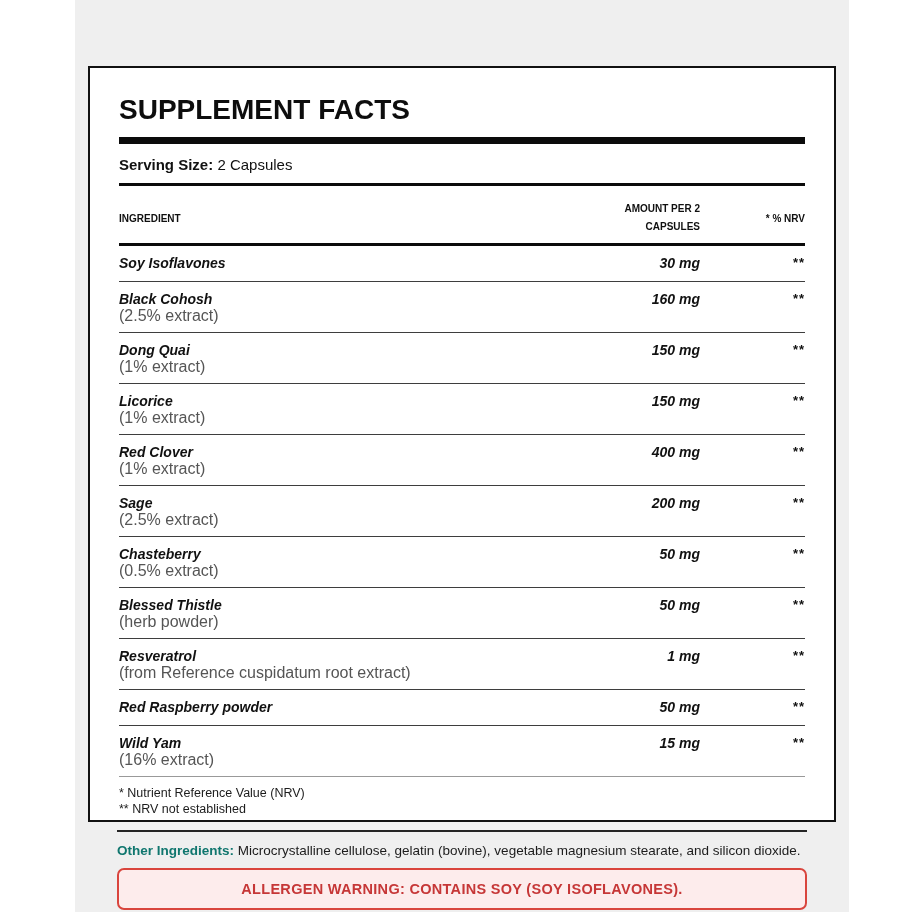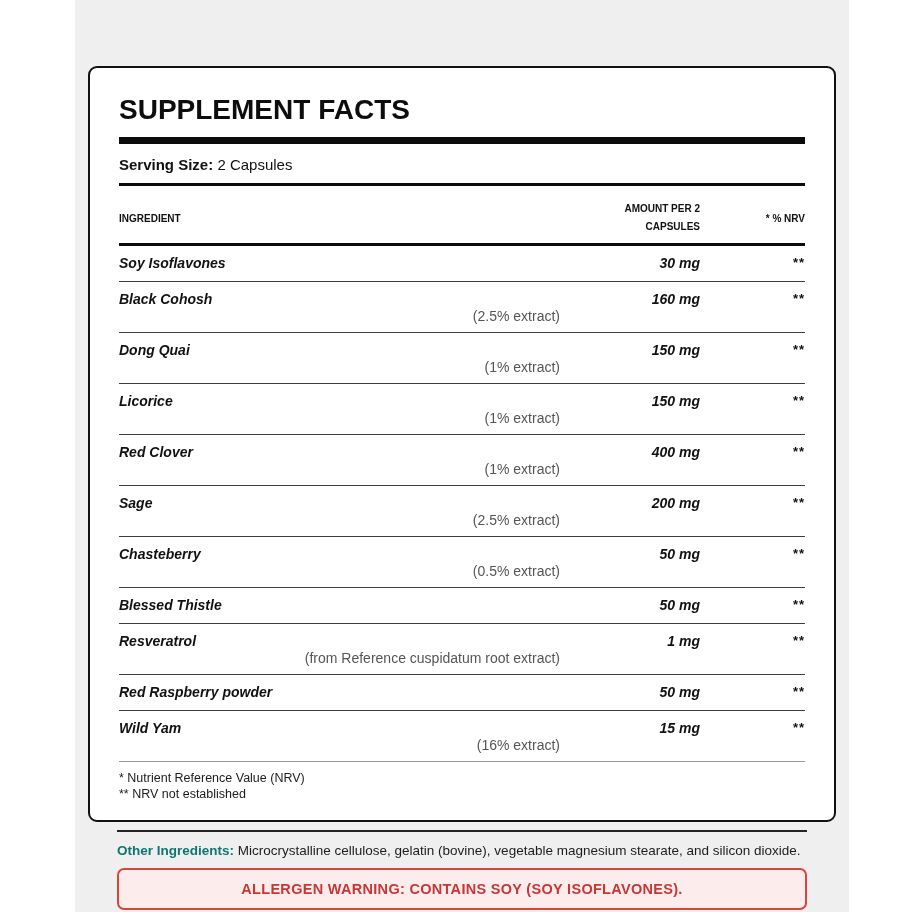--- a/index.html
+++ b/index.html
@@ -21,21 +21,21 @@
     left: 75px;
     top: 0;
     width: 774px;
     height: 912px;
     background: #efefef;
   }
   .facts-panel {
     margin: 66px 13px 0 13px;
     background: #ffffff;
     border: 2px solid #111111;
-    border-radius: 9px;
+    border-radius: 0;
     padding: 28px 29px 0 29px;
     height: 756px;
     overflow: hidden;
   }
   .panel-title {
     font-size: 28px;
     line-height: 28px;
     font-weight: bold;
     color: #0d0d0d;
     letter-spacing: 0px;
@@ -72,21 +72,21 @@
 
   .row {
     display: flex;
     align-items: flex-start;
     padding: 9px 0 10px 0;
     border-bottom: 1px solid #3e3e3e;
   }
   .row:last-child { border-bottom-color: #999999; }
   .row .r-name-block { flex: 1; }
   .row .r-name { font-size: 14px; line-height: 16px; font-weight: bold; color: #111111; font-style: italic; }
-  .row .r-note { margin-top: 3px; font-size: 14px; line-height: 12px; color: #555555; text-align: right; }
+  .row .r-note { margin-top: 3px; font-size: 16px; line-height: 12px; color: #555555; }
   .row .r-amount { width: 140px; text-align: right; font-size: 14px; line-height: 16px; font-weight: bold; color: #111111; font-style: italic; }
   .row .r-nrv { width: 105px; text-align: right; font-size: 13px; line-height: 16px; font-weight: bold; color: #111111; letter-spacing: 1px; }
 
   .footnotes {
     padding-top: 8px;
     font-size: 12.5px;
     line-height: 16px;
     color: #1c1c1c;
   }
 
@@ -201,20 +201,21 @@
       <div class="r-name">Chasteberry</div>
       <div class="r-note">(0.5% extract)</div>
     </div>
     <div class="r-amount">50 mg</div>
     <div class="r-nrv">**</div>
   </div>
 
   <div class="row">
     <div class="r-name-block">
       <div class="r-name">Blessed Thistle</div>
+      <div class="r-note">(herb powder)</div>
     </div>
     <div class="r-amount">50 mg</div>
     <div class="r-nrv">**</div>
   </div>
 
   <div class="row">
     <div class="r-name-block">
       <div class="r-name">Resveratrol</div>
       <div class="r-note">(from Reference cuspidatum root extract)</div>
     </div>

